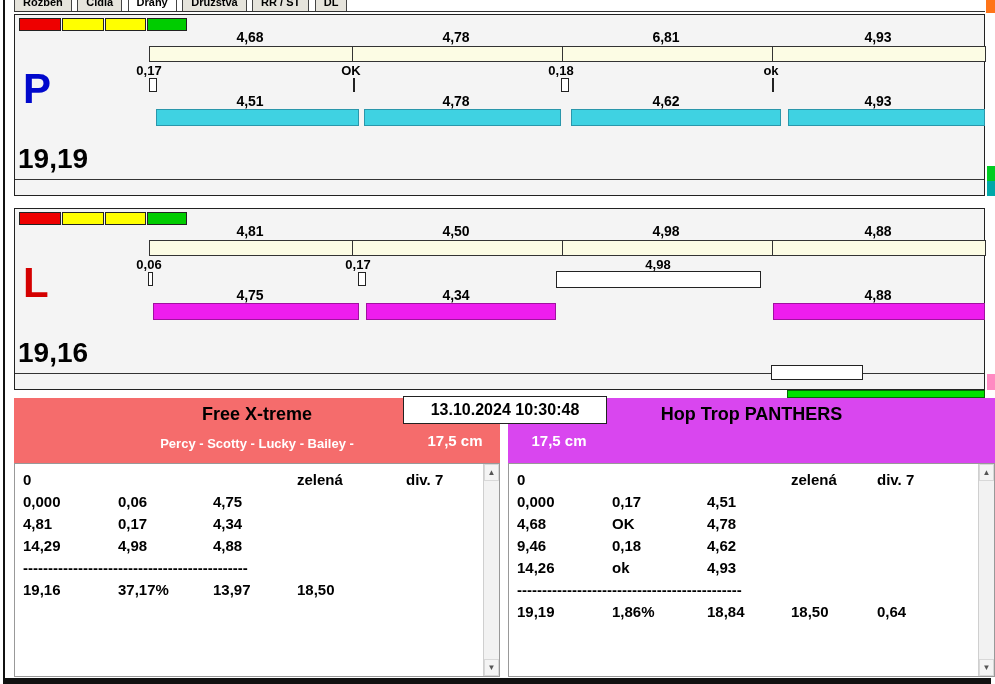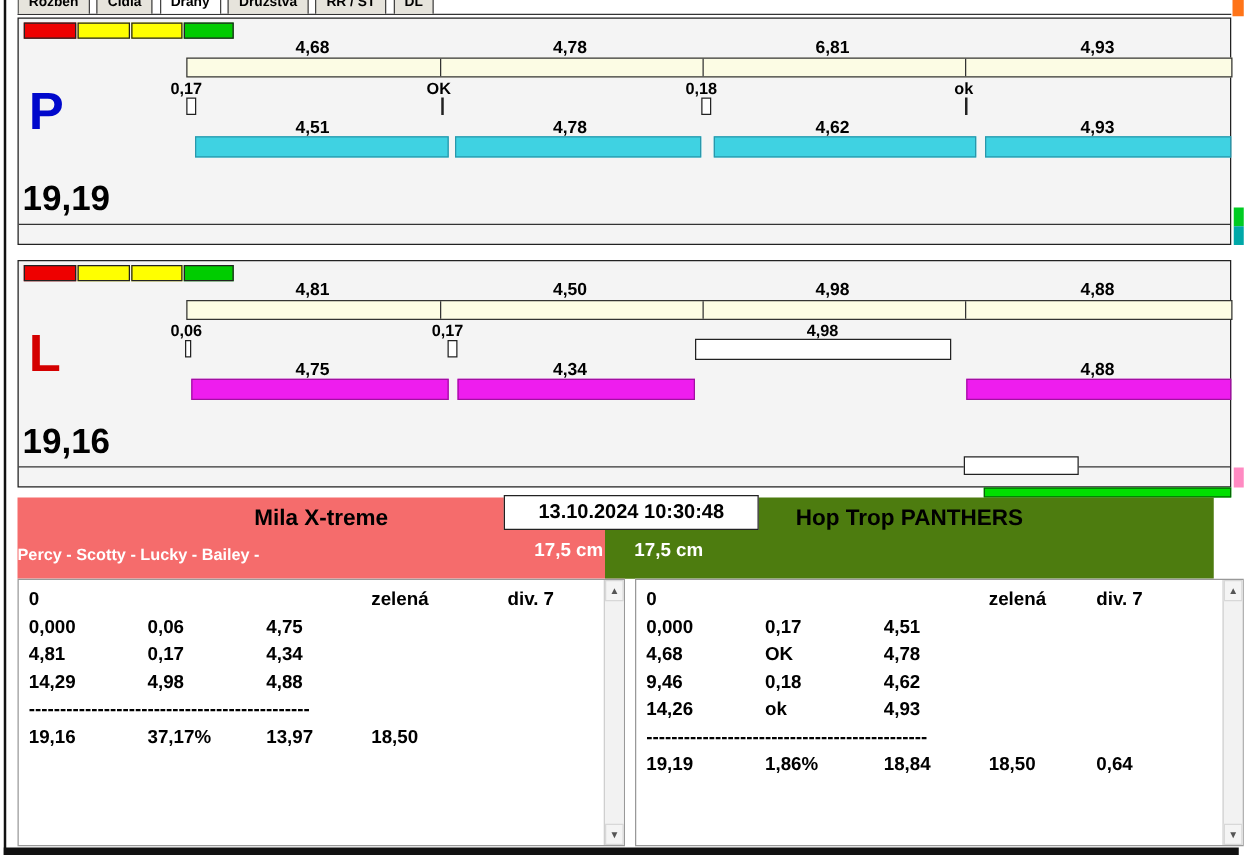--- a/index.html
+++ b/index.html
@@ -59,23 +59,23 @@
   .lane-sep { position:absolute; left:0; top:164px; width:100%; height:1px; background:#333; }
   .white-box { position:absolute; left:756px; top:156px; width:92px; height:15px;
                background:#fff; border:1px solid #222; z-index:2; }
 
   .green-bar { position:absolute; left:787px; top:390px; width:198px; height:8px;
                background:#00e000; border:1px solid #056605; }
 
   
   .team-header { position:absolute; top:398px; height:65px; }
   .hdr-left  { left:14px;  width:486px; background:#f56c6c; }
-  .hdr-right { left:484px; width:487px; background:#4d7c0f; }
+  .hdr-right { left:508px; width:487px; background:#d946ef; }
   .team-name { position:absolute; top:6px; left:0; width:100%; text-align:center; font-size:18px; }
-  .team-dogs { position:absolute; top:38px; left:0; width:100%; font-size:13px; color:#fff; }
+  .team-dogs { position:absolute; top:38px; left:0; width:100%; text-align:center; font-size:13px; color:#fff; }
   .jump-height { position:absolute; top:34px; width:86px; text-align:center; font-size:15px; color:#fff; }
   .hdr-left  .jump-height { left:398px; }
   .hdr-right .jump-height { left:8px; }
 
   .datetime { position:absolute; left:403px; top:396px; width:204px; height:28px;
               background:#fff; border:1px solid #222; text-align:center;
               font-size:16px; line-height:26px; z-index:3; }
 
   
   .rtable { position:absolute; top:463px; height:214px; background:#fff; border:1px solid #999; }
@@ -190,21 +190,21 @@
 
   <div class="lane-letter">L</div>
   <div class="lane-total">19,16</div>
   <div class="lane-sep"></div>
   <div class="white-box"></div>
 </div>
 
 <div class="green-bar"></div>
 
 <div class="team-header hdr-left">
-  <div class="team-name">Mila X-treme</div>
+  <div class="team-name">Free X-treme</div>
   <div class="team-dogs">Percy - Scotty - Lucky - Bailey -</div>
   <div class="jump-height">17,5 cm</div>
 </div>
 <div class="team-header hdr-right">
   <div class="team-name">Hop Trop PANTHERS</div>
   <div class="jump-height">17,5 cm</div>
 </div>
 
 <div class="datetime">13.10.2024 10:30:48</div>
 

